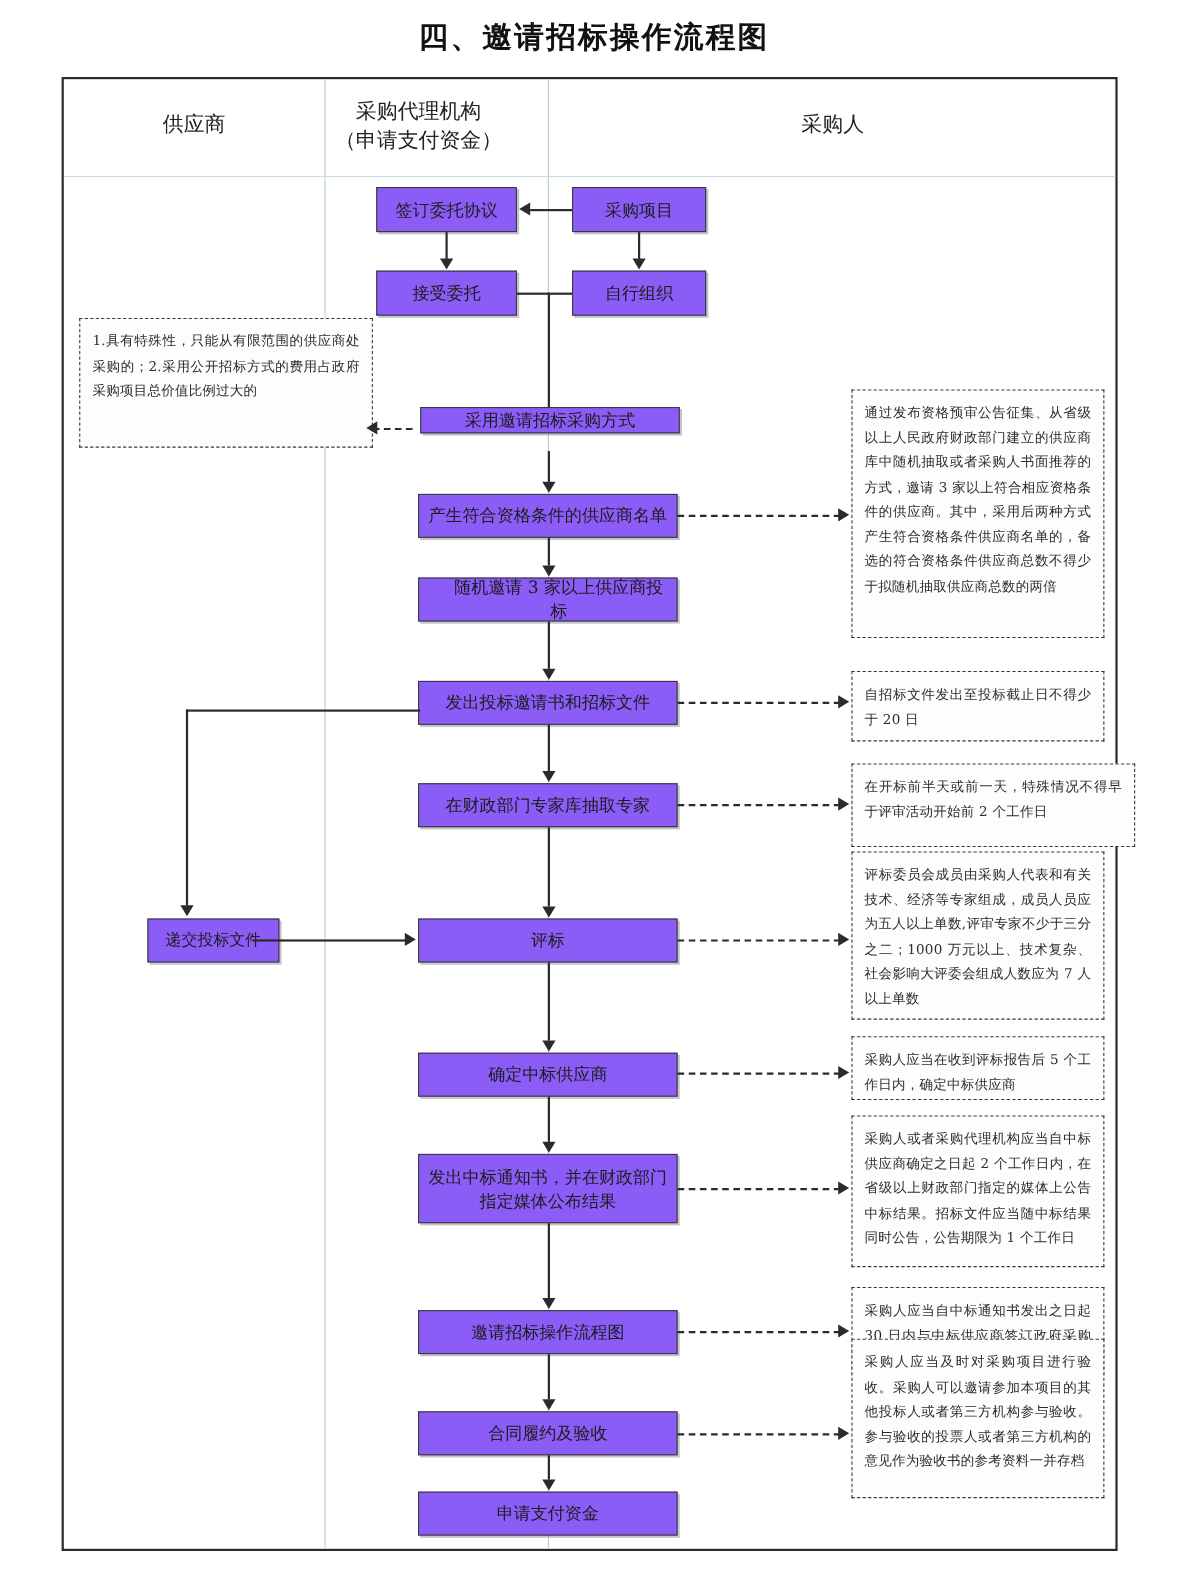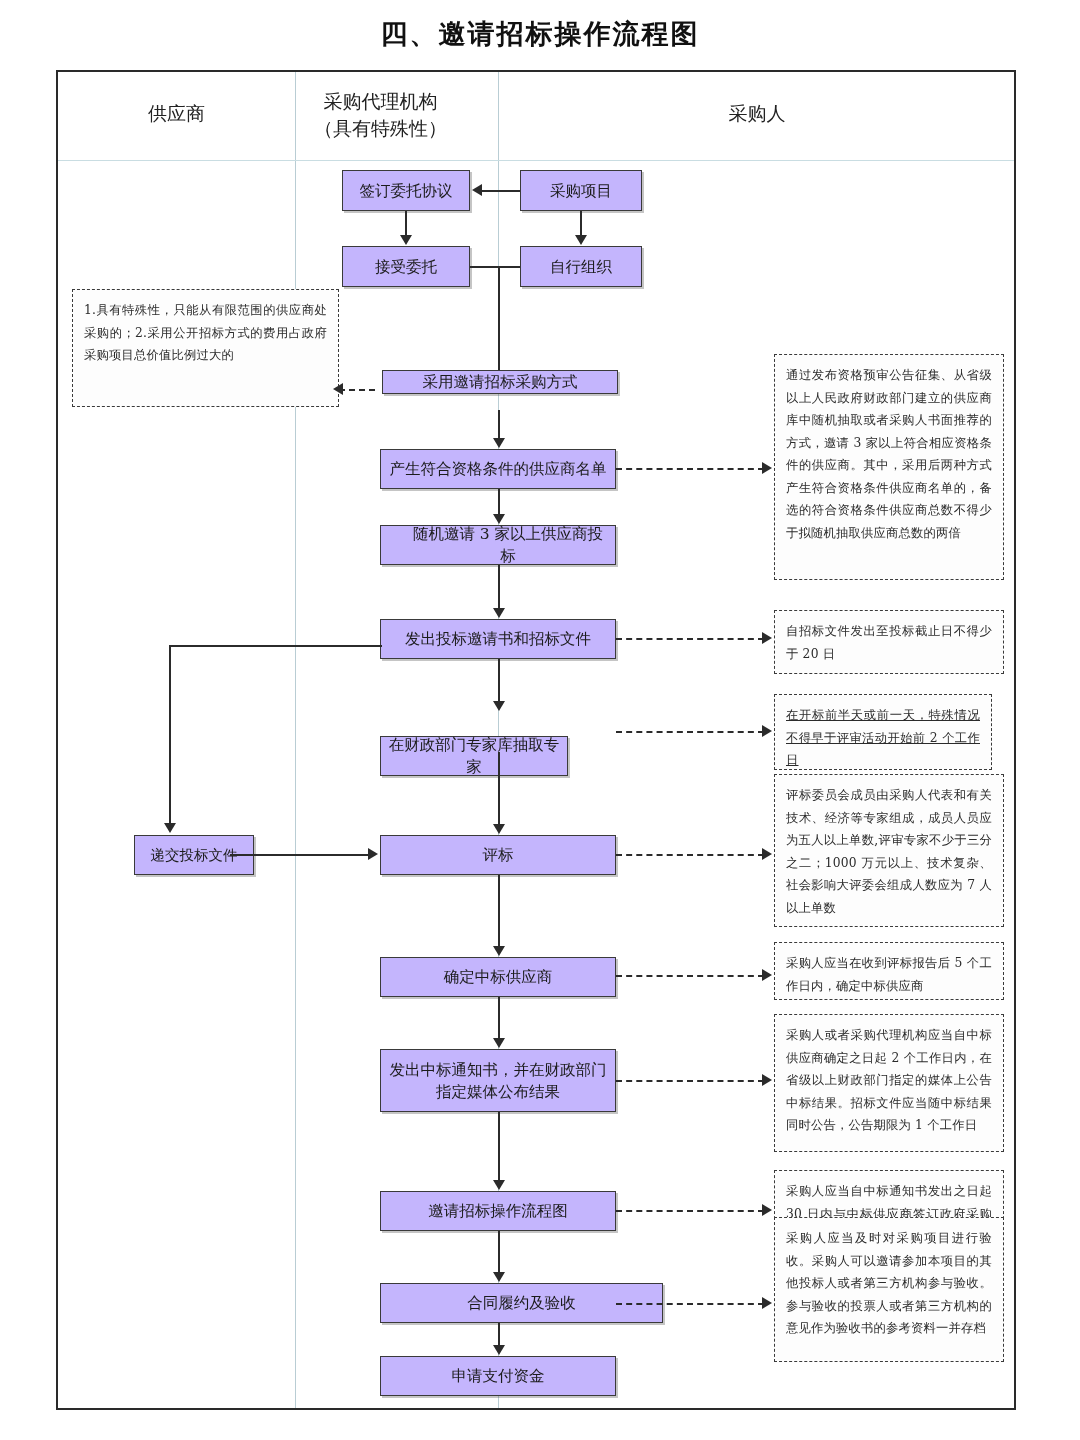--- a/index.html
+++ b/index.html
@@ -27,21 +27,21 @@
     position:absolute;text-align:center;font-size:19px;line-height:27px;
     font-family:"DejaVu Serif","Liberation Serif",serif;color:#222;
   }
   #head-supplier{left:0;top:28px;width:237px;}
   #head-agency{left:221px;top:16px;width:203px;}
   #head-buyer{left:440px;top:28px;width:518px;}
 
   
   .box{
     position:absolute;box-sizing:border-box;
-    border:1.6px solid #3a3a3a;background:#c4b5fd;
+    border:1.6px solid #3a3a3a;background:#8b5cf6;
     display:flex;align-items:center;justify-content:center;
     text-align:center;font-size:15.5px;line-height:22px;
     font-family:"DejaVu Serif","Liberation Serif",serif;color:#1c1c1c;
     box-shadow:2px 2px 0 rgba(90,90,90,.35);
     padding:2px 6px;
   }
   .box.small{font-size:14.5px;margin-left:24px;}
   
   .note{
     position:absolute;box-sizing:border-box;
@@ -68,21 +68,21 @@
 
 <div id="frame">
 
   <div class="vdiv" id="vdiv1"></div>
   <div class="vdiv" id="vdiv2"></div>
   <div id="hdiv"></div>
 
   <div class="col-head" id="head-supplier">供应商</div>
   <div class="col-head" id="head-agency">
     <div>采购代理机构</div>
-    <div>（具有特殊性）</div>
+    <div>（申请支付资金）</div>
   </div>
   <div class="col-head" id="head-buyer">采购人</div>
 
   <div class="box" style="left:284px;top:98px;width:128px;height:41px;">签订委托协议</div>
 
   <div class="box" style="left:462px;top:98px;width:122px;height:41px;">采购项目</div>
 
   <div class="ln h" style="left:424px;top:118px;width:38px;"></div>
   <div class="arr left" style="left:414px;top:112px;"></div>
 
@@ -107,21 +107,21 @@
   <div class="arr down" style="left:435px;top:366px;"></div>
 
   <div class="box" style="left:322px;top:453px;width:236px;height:40px;padding-left:26px;">随机邀请 3 家以上供应商投标</div>
   <div class="ln v" style="left:440px;top:417px;height:25px;"></div>
   <div class="arr down" style="left:435px;top:442px;"></div>
 
   <div class="box" style="left:322px;top:547px;width:236px;height:40px;">发出投标邀请书和招标文件</div>
   <div class="ln v" style="left:440px;top:493px;height:43px;"></div>
   <div class="arr down" style="left:435px;top:536px;"></div>
 
-  <div class="box" style="left:322px;top:640px;width:188px;height:40px;margin-top:24px;">在财政部门专家库抽取专家</div>
+  <div class="box" style="left:322px;top:640px;width:236px;height:40px;">在财政部门专家库抽取专家</div>
   <div class="ln v" style="left:440px;top:587px;height:42px;"></div>
   <div class="arr down" style="left:435px;top:629px;"></div>
 
   <div class="box" style="left:322px;top:763px;width:236px;height:40px;">评标</div>
   <div class="ln v" style="left:440px;top:680px;height:72px;"></div>
   <div class="arr down" style="left:435px;top:752px;"></div>
 
   <div class="box" style="left:322px;top:885px;width:236px;height:40px;">确定中标供应商</div>
   <div class="ln v" style="left:440px;top:803px;height:71px;"></div>
   <div class="arr down" style="left:435px;top:874px;"></div>
@@ -130,21 +130,21 @@
     <div>发出中标通知书，并在财政部门</div>
     <div>指定媒体公布结果</div>
   </div>
   <div class="ln v" style="left:440px;top:925px;height:41px;"></div>
   <div class="arr down" style="left:435px;top:966px;"></div>
 
   <div class="box" style="left:322px;top:1119px;width:236px;height:40px;">邀请招标操作流程图</div>
   <div class="ln v" style="left:440px;top:1040px;height:68px;"></div>
   <div class="arr down" style="left:435px;top:1108px;"></div>
 
-  <div class="box" style="left:322px;top:1211px;width:283px;height:40px;">合同履约及验收</div>
+  <div class="box" style="left:322px;top:1211px;width:236px;height:40px;">合同履约及验收</div>
   <div class="ln v" style="left:440px;top:1159px;height:41px;"></div>
   <div class="arr down" style="left:435px;top:1200px;"></div>
 
   <div class="box" style="left:322px;top:1284px;width:236px;height:40px;">申请支付资金</div>
   <div class="ln v" style="left:440px;top:1251px;height:22px;"></div>
   <div class="arr down" style="left:435px;top:1273px;"></div>
 
   <div class="box small" style="left:52px;top:763px;width:120px;height:40px;">递交投标文件</div>
 
   <div class="ln h" style="left:111px;top:573px;width:213px;"></div>
@@ -159,21 +159,21 @@
   <div class="arr left" style="left:275px;top:311px;"></div>
 
   <div class="note" style="left:716px;top:282px;width:230px;height:226px;">通过发布资格预审公告征集、从省级以上人民政府财政部门建立的供应商库中随机抽取或者采购人书面推荐的方式，邀请 3 家以上符合相应资格条件的供应商。其中，采用后两种方式产生符合资格条件供应商名单的，备选的符合资格条件供应商总数不得少于拟随机抽取供应商总数的两倍</div>
   <div class="dln h" style="left:558px;top:396px;width:148px;"></div>
   <div class="arr right" style="left:704px;top:390px;"></div>
 
   <div class="note" style="left:716px;top:538px;width:230px;height:64px;">自招标文件发出至投标截止日不得少于 20 日</div>
   <div class="dln h" style="left:558px;top:566px;width:148px;"></div>
   <div class="arr right" style="left:704px;top:560px;"></div>
 
-  <div class="note" style="left:716px;top:622px;width:218px;height:76px;text-decoration:underline;">在开标前半天或前一天，特殊情况不得早于评审活动开始前 2 个工作日</div>
+  <div class="note" style="left:716px;top:622px;width:258px;height:76px;">在开标前半天或前一天，特殊情况不得早于评审活动开始前 2 个工作日</div>
   <div class="dln h" style="left:558px;top:659px;width:148px;"></div>
   <div class="arr right" style="left:704px;top:653px;"></div>
 
   <div class="note" style="left:716px;top:702px;width:230px;height:153px;">评标委员会成员由采购人代表和有关技术、经济等专家组成，成员人员应为五人以上单数,评审专家不少于三分之二；1000 万元以上、技术复杂、社会影响大评委会组成人数应为 7 人以上单数</div>
   <div class="dln h" style="left:558px;top:782px;width:148px;"></div>
   <div class="arr right" style="left:704px;top:776px;"></div>
 
   <div class="note" style="left:716px;top:870px;width:230px;height:58px;">采购人应当在收到评标报告后 5 个工作日内，确定中标供应商</div>
   <div class="dln h" style="left:558px;top:903px;width:148px;"></div>
   <div class="arr right" style="left:704px;top:897px;"></div>

